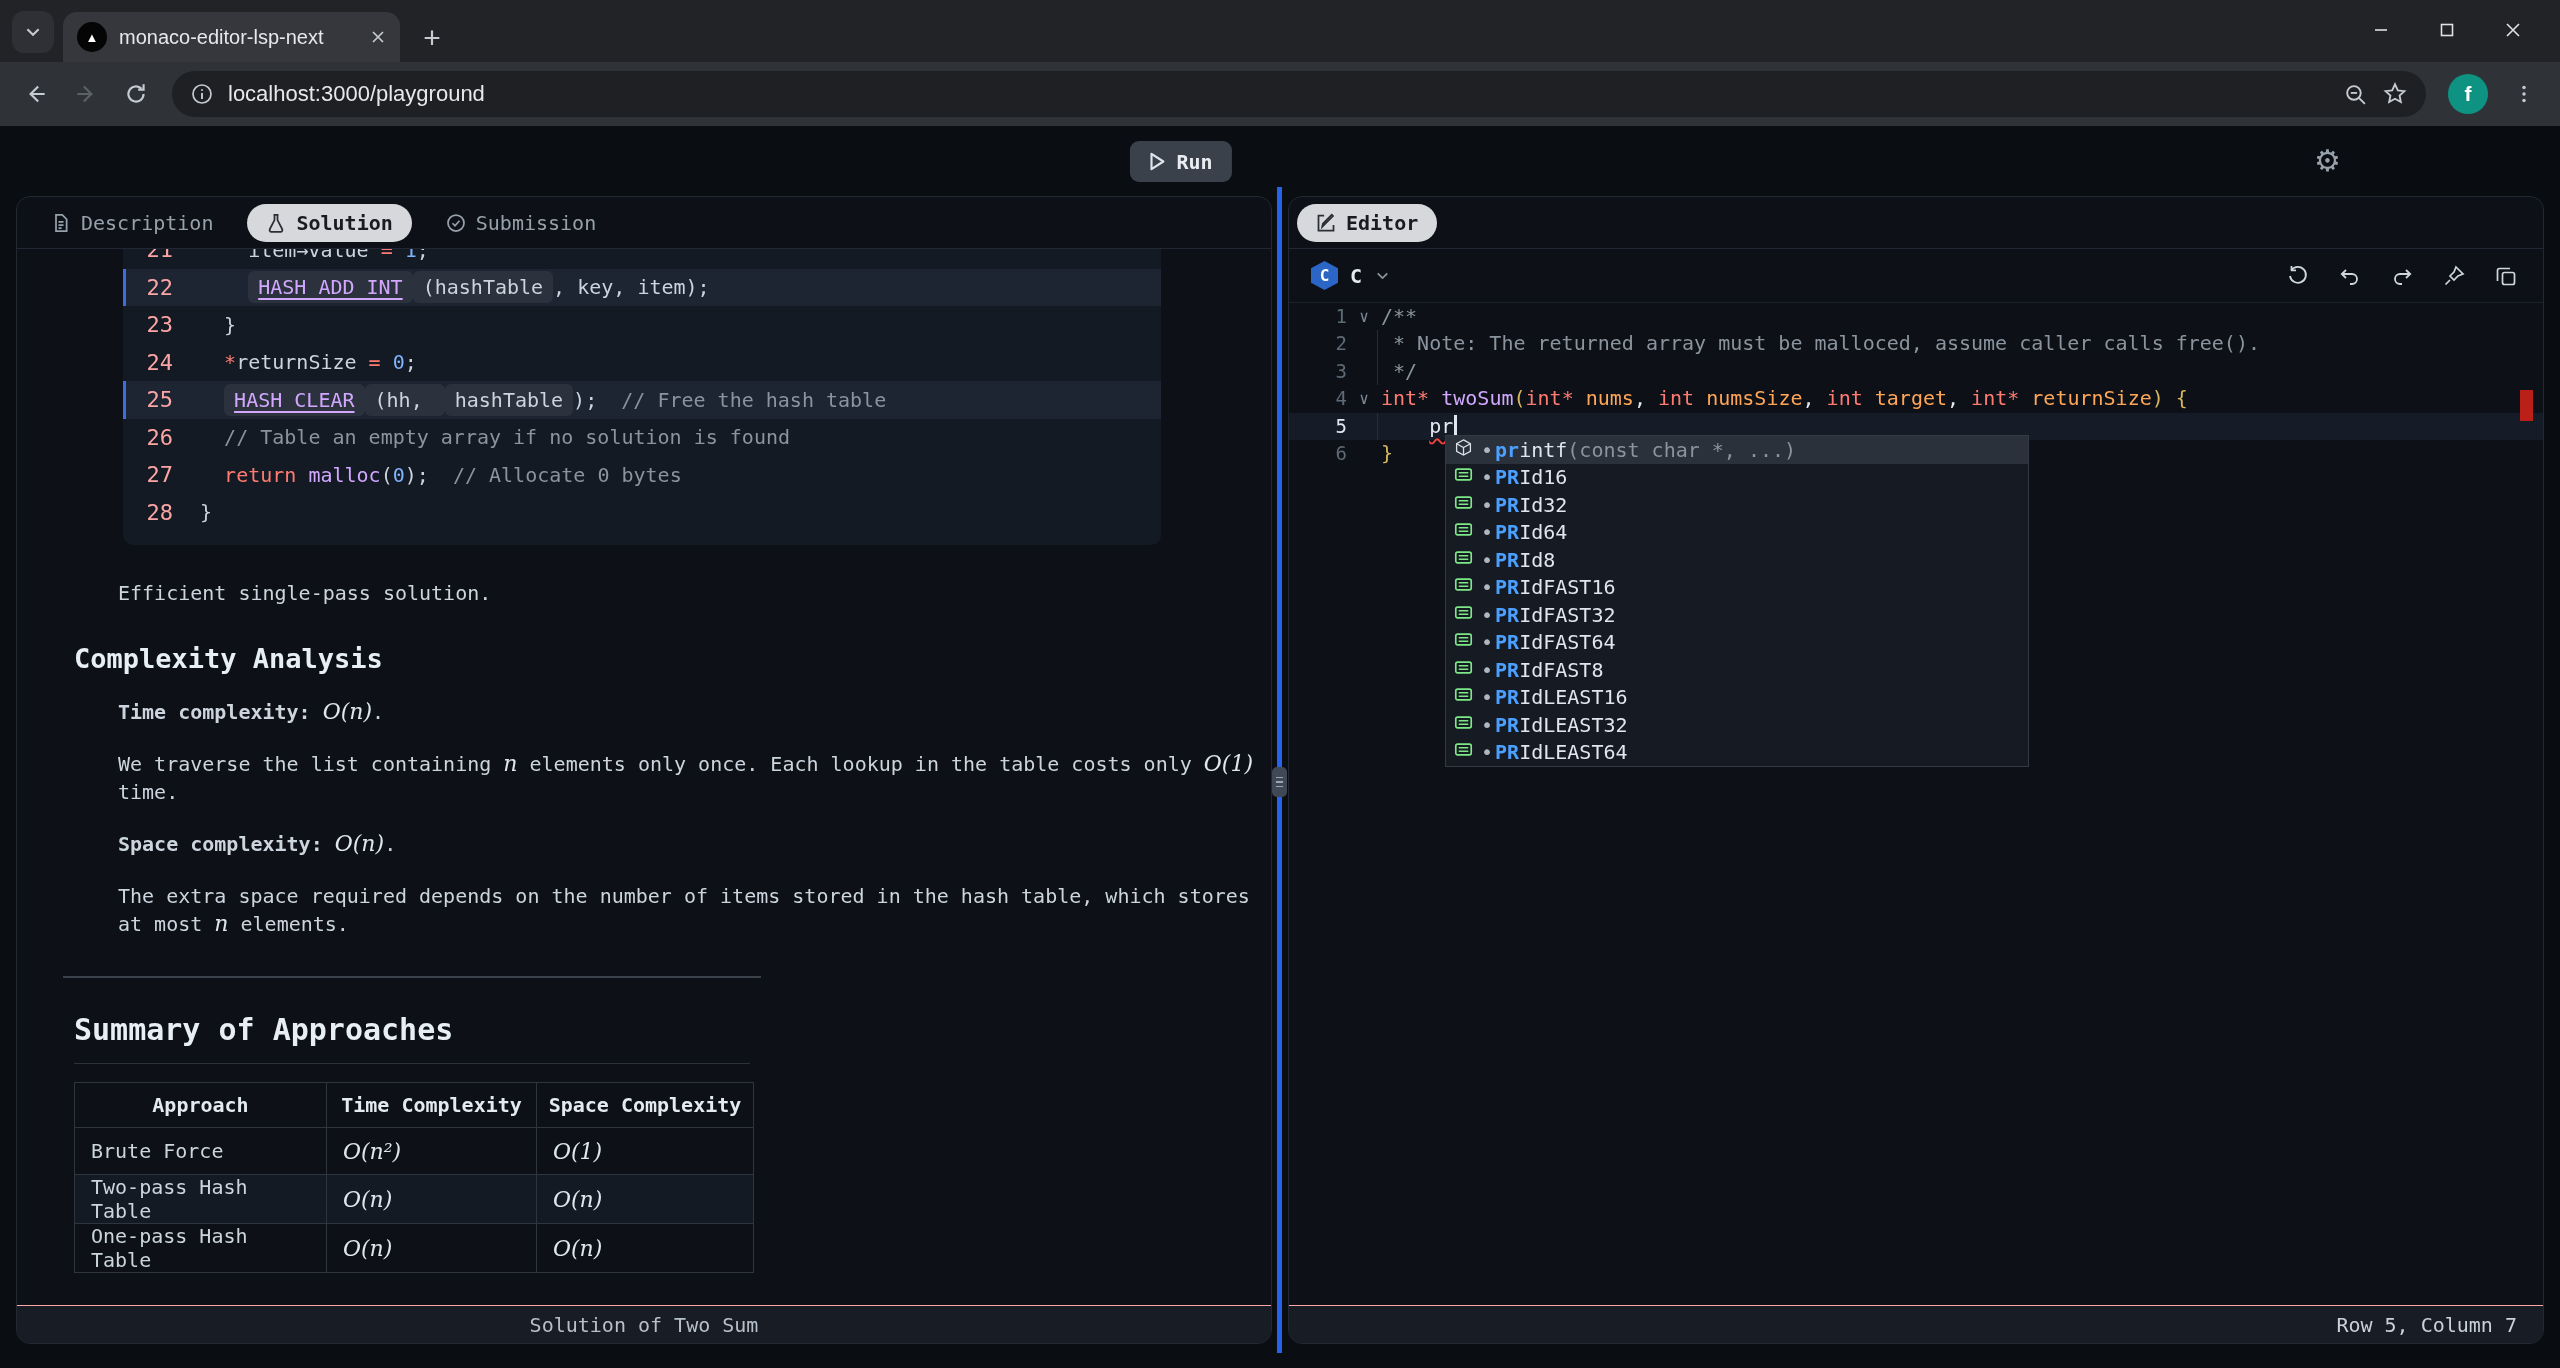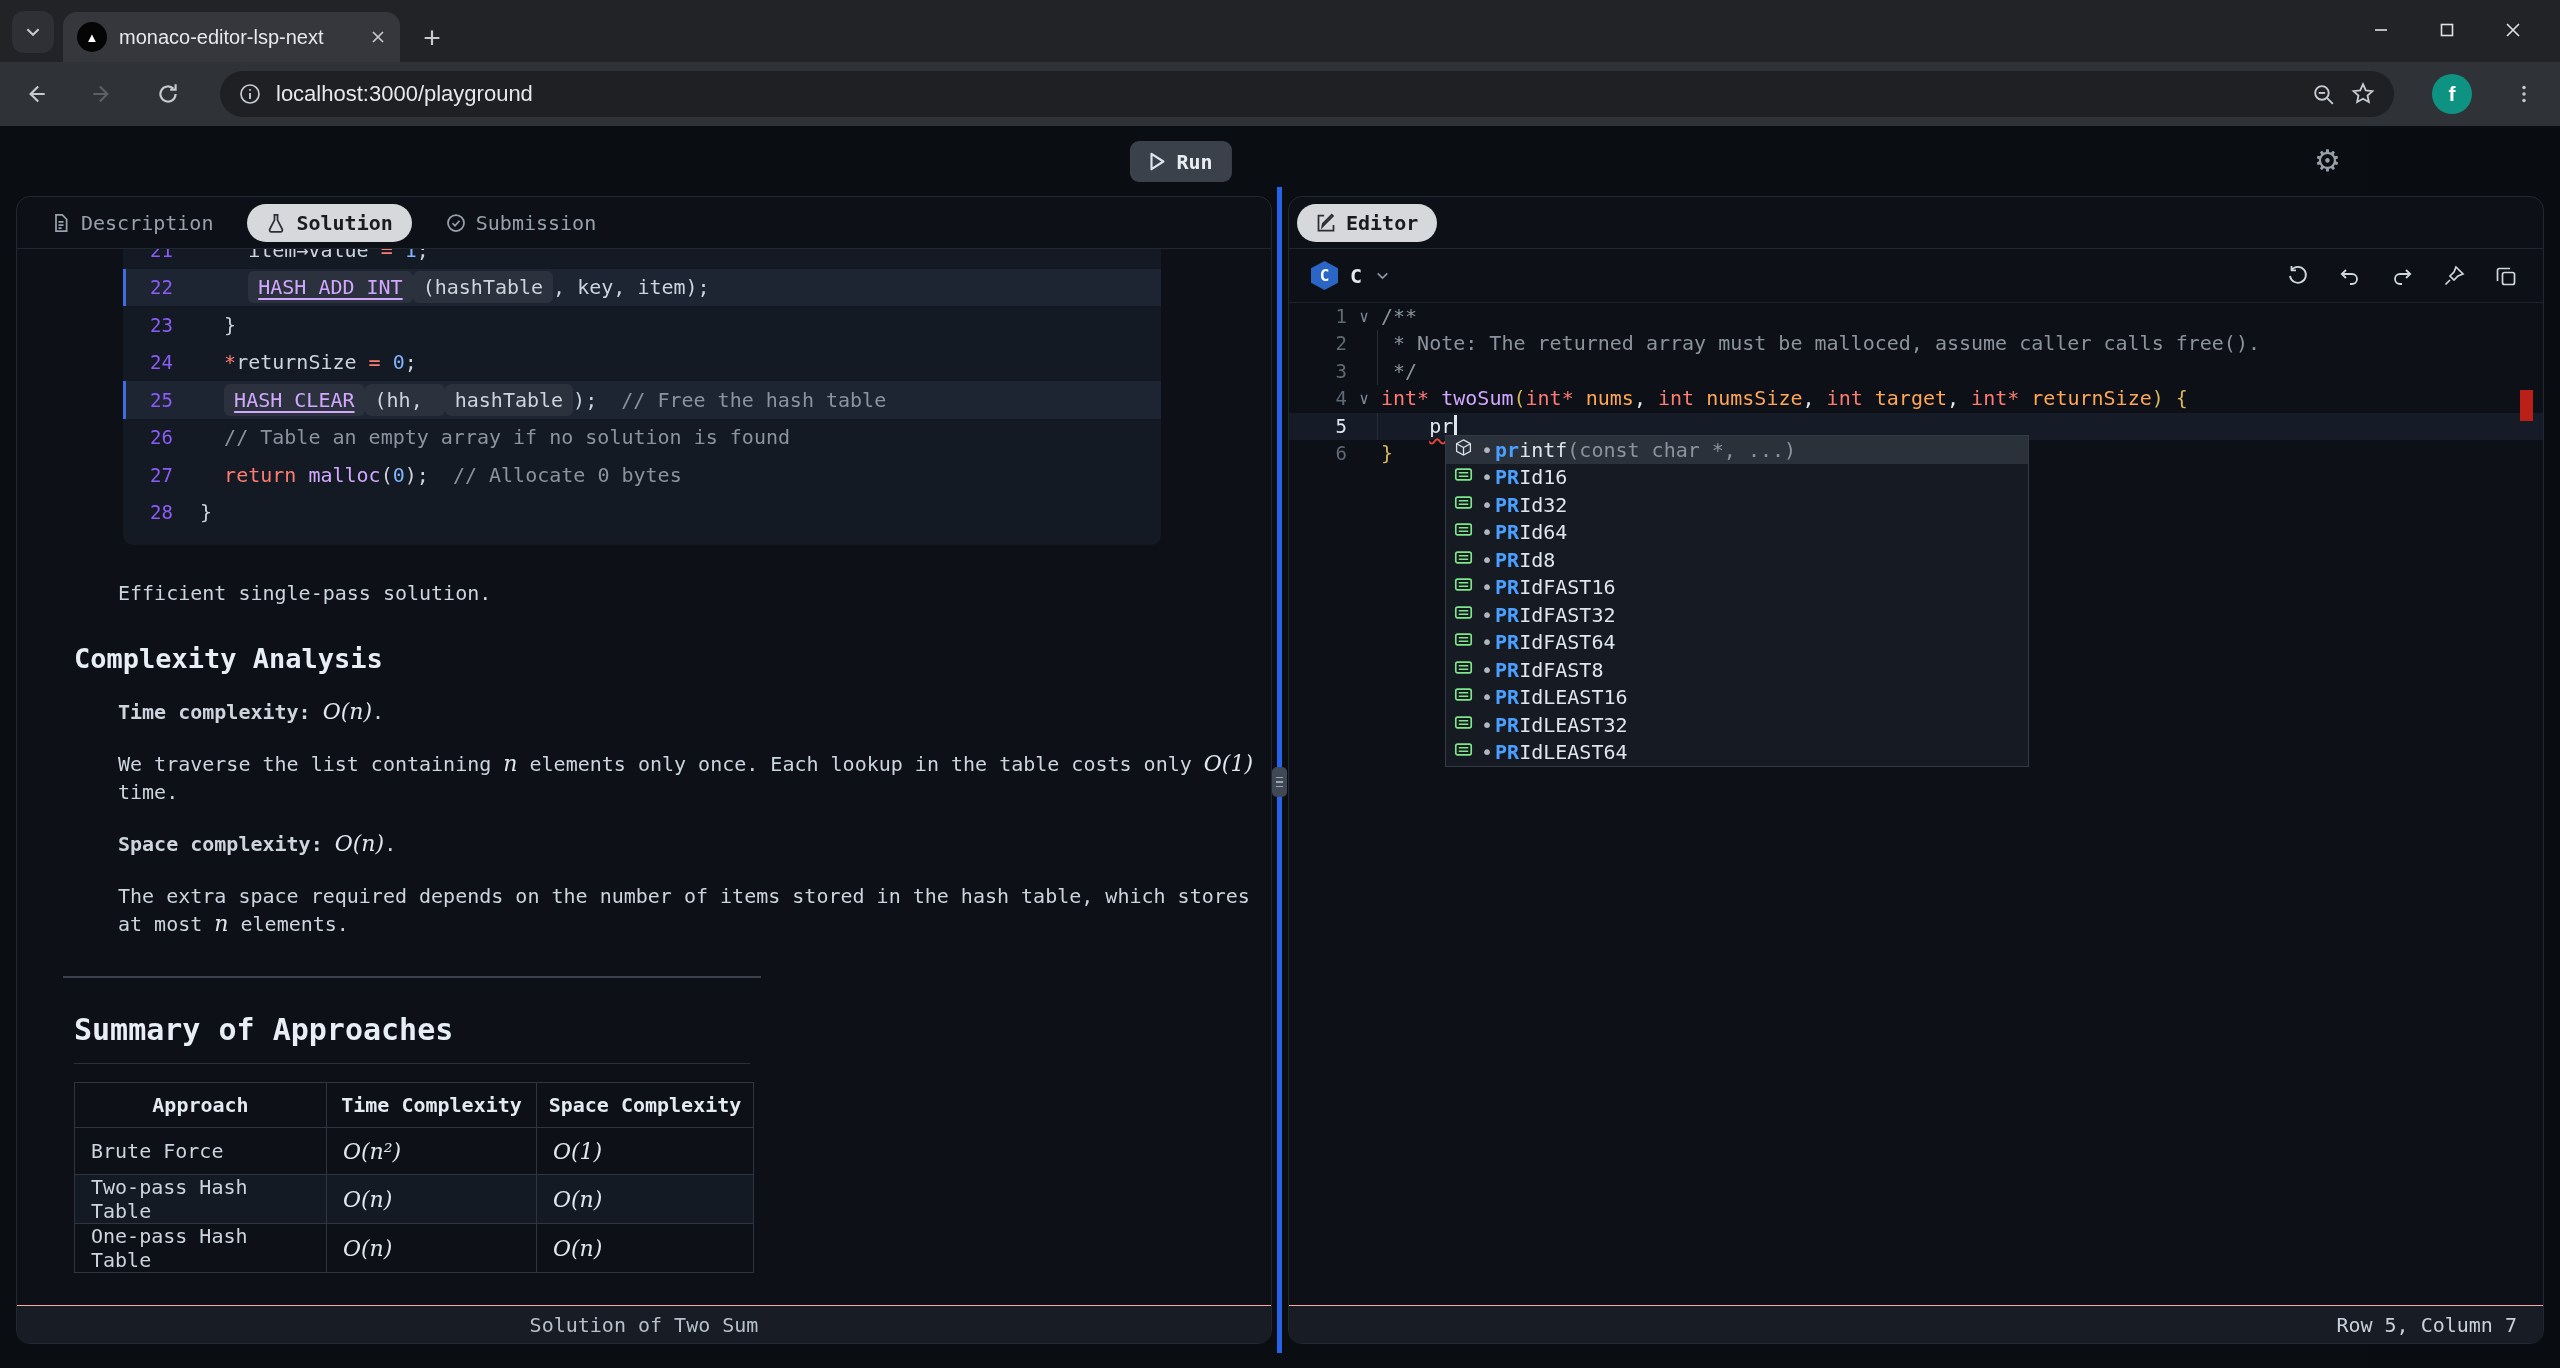--- a/index.html
+++ b/index.html
@@ -18,21 +18,21 @@
     align-items:center; justify-content:center; color:#fff; font-size:13px;
     font-family:"Liberation Sans",sans-serif; }
   .btab-title { color:#e6e8ea; font-size:20px; font-family:"Liberation Sans",sans-serif;
     flex:1; white-space:nowrap; overflow:hidden; }
   .newtab { position:absolute; left:412px; top:18px; width:40px; height:40px; border:none;
     background:transparent; color:#c7cbd0; font-size:30px; font-family:"Liberation Sans",sans-serif;
     cursor:pointer; line-height:36px;}
   .winctl { position:absolute; right:14px; top:6px; display:flex; }
   .winctl button { width:66px; height:48px; background:transparent; border:none; display:flex;
     align-items:center; justify-content:center; cursor:pointer; }
-  .toolbar { height:64px; background:#2f3237; display:flex; align-items:center; padding:0 14px; gap:22px; }
+  .toolbar { height:64px; background:#2f3237; display:flex; align-items:center; padding:0 14px; gap:6px; }
   .navbtn { width:44px; height:44px; border:none; background:transparent; border-radius:50%;
     display:flex; align-items:center; justify-content:center; cursor:pointer; }
   .omnibox { flex:1; height:46px; background:#1e2024; border-radius:23px; display:flex;
     align-items:center; padding:0 18px; gap:14px; margin:0 8px; }
   .url { color:#e6e8ea; font-size:22px; font-family:"Liberation Sans",sans-serif; flex:1; }
   .avatar { width:40px; height:40px; border-radius:50%; background:#0e9382; color:#fff;
     display:flex; align-items:center; justify-content:center; font-size:21px; font-weight:bold;
     font-family:"Liberation Sans",sans-serif; margin:0 8px; }
 
   
@@ -65,21 +65,21 @@
   .lcontent { flex:1; overflow:hidden; padding:0 56px 0 57px; color:#ccd5de; font-size:20px; }
   .pfoot { height:38px; border-top:1px solid #fca5a5; background:#181d25; color:#b7c0ca;
     font-size:20px; display:flex; align-items:center; justify-content:center; flex:none; }
   .pfoot.right-align { justify-content:flex-end; padding-right:26px; color:#c9d1da; }
 
   
   .codeblock { margin:-18px 0 0 49px; width:1038px; background:#141a24; border-radius:10px;
     padding:0 0 14px 0; overflow:hidden; }
   .crow { display:flex; height:37.5px; align-items:center; border-left:3px solid transparent; }
   .crow.hl { background:#1d2533; border-left-color:#3e6de2; }
-  .lno { width:47px; text-align:right; color:#8b5cf6; flex:none; font-size:19px; }
+  .lno { width:47px; text-align:right; color:#fca5a5; flex:none; font-size:22px; }
   .lcode { white-space:pre; margin-left:27px; font-size:20px; }
   .red { color:#ff7b72; } .purple { color:#d2a8ff; } .org { color:#ffa657; }
   .cmt { color:#8b949e; } .num { color:#7fb4ff; } .brk { color:#d9b85c; }
   .chip { background:#2b323d; border-radius:6px; padding:4px 10px; }
   .underl { text-decoration:underline; text-underline-offset:4px; }
 
   
   .lcontent p { width:1140px; margin:24px 0 0 44px; line-height:28px; }
   .lcontent p.first { margin-top:34px; }
   .b { font-weight:bold; }

